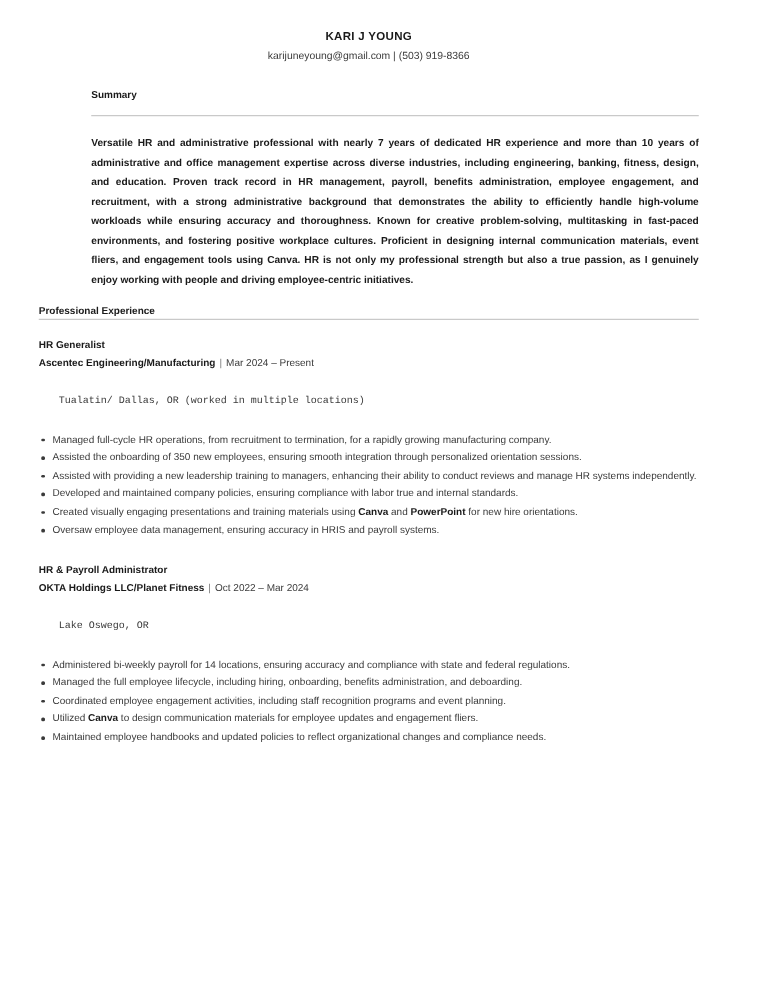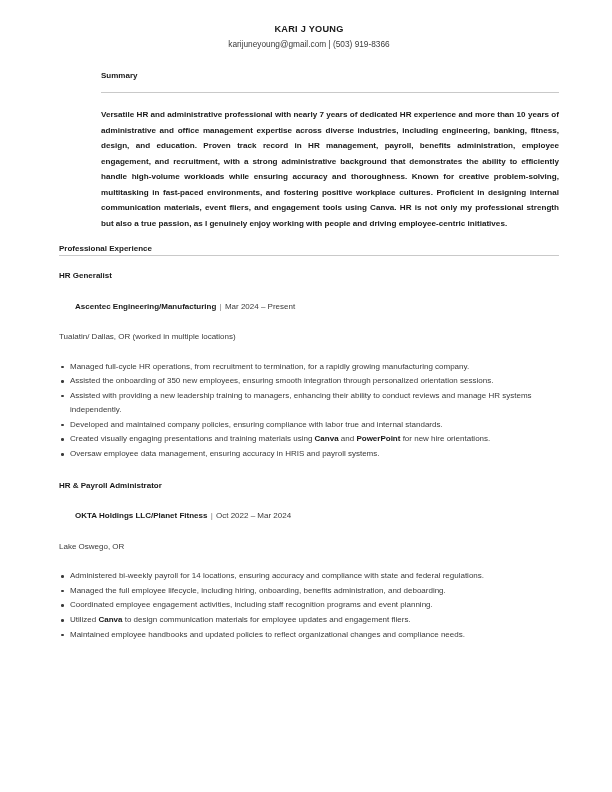--- a/index.html
+++ b/index.html
@@ -15,21 +15,21 @@
     color: #2b2b2b;
     -webkit-font-smoothing: antialiased;
     overflow: hidden;
   }
   .page {
     position: relative;
     width: 612px;
     height: 792px;
     background: #ffffff;
     box-sizing: border-box;
-    padding: 22px 53px 0 59px;
+    padding: 22px 53px 0 31px;
   }
 
   
   .doc-header {
     text-align: center;
     margin: 0 0 2px 0;
   }
   .cand-name {
     font-size: 9.2px;
     font-weight: bold;
@@ -97,34 +97,35 @@
     font-size: 8px;
     font-weight: bold;
     color: #1a1a1a;
     line-height: 14.5px;
     margin: 0;
   }
   .job-line {
     font-size: 8px;
     line-height: 14.5px;
     color: #3a3a3a;
-    margin: 16px;
+    margin: 0;
   }
   .job-company {
     font-weight: bold;
     color: #1a1a1a;
   }
   .job-sep { color: #7a7a7a; padding: 0 1px; }
   .job-dates { font-weight: normal; color: #3a3a3a; }
   .job-location {
     font-size: 8px;
     font-weight: normal;
     color: #3a3a3a;
     line-height: 14.5px;
-    margin: 0;
+    margin: 16px;
+    font-family: Liberation Mono, monospace;
   }
 
   
   .bullets {
     list-style: none;
     margin: 0;
     padding: 0;
     margin-top: 15px;
   }
   .bullets li {

